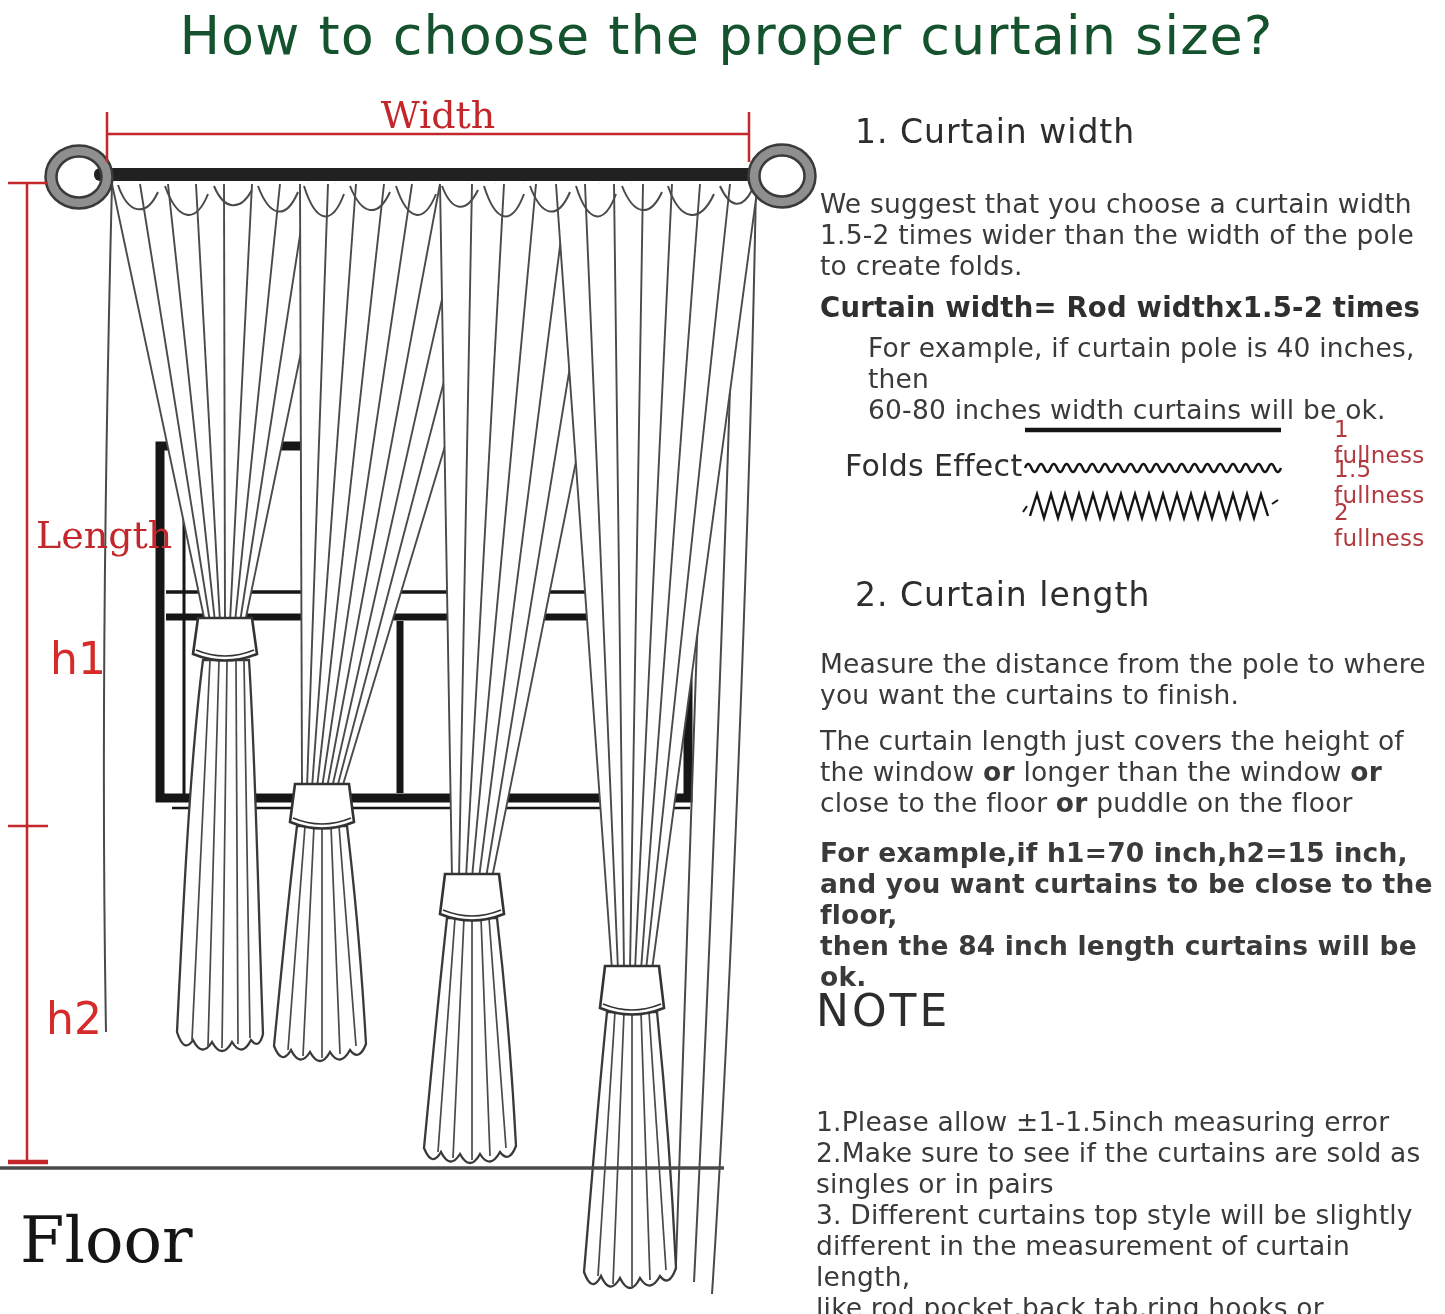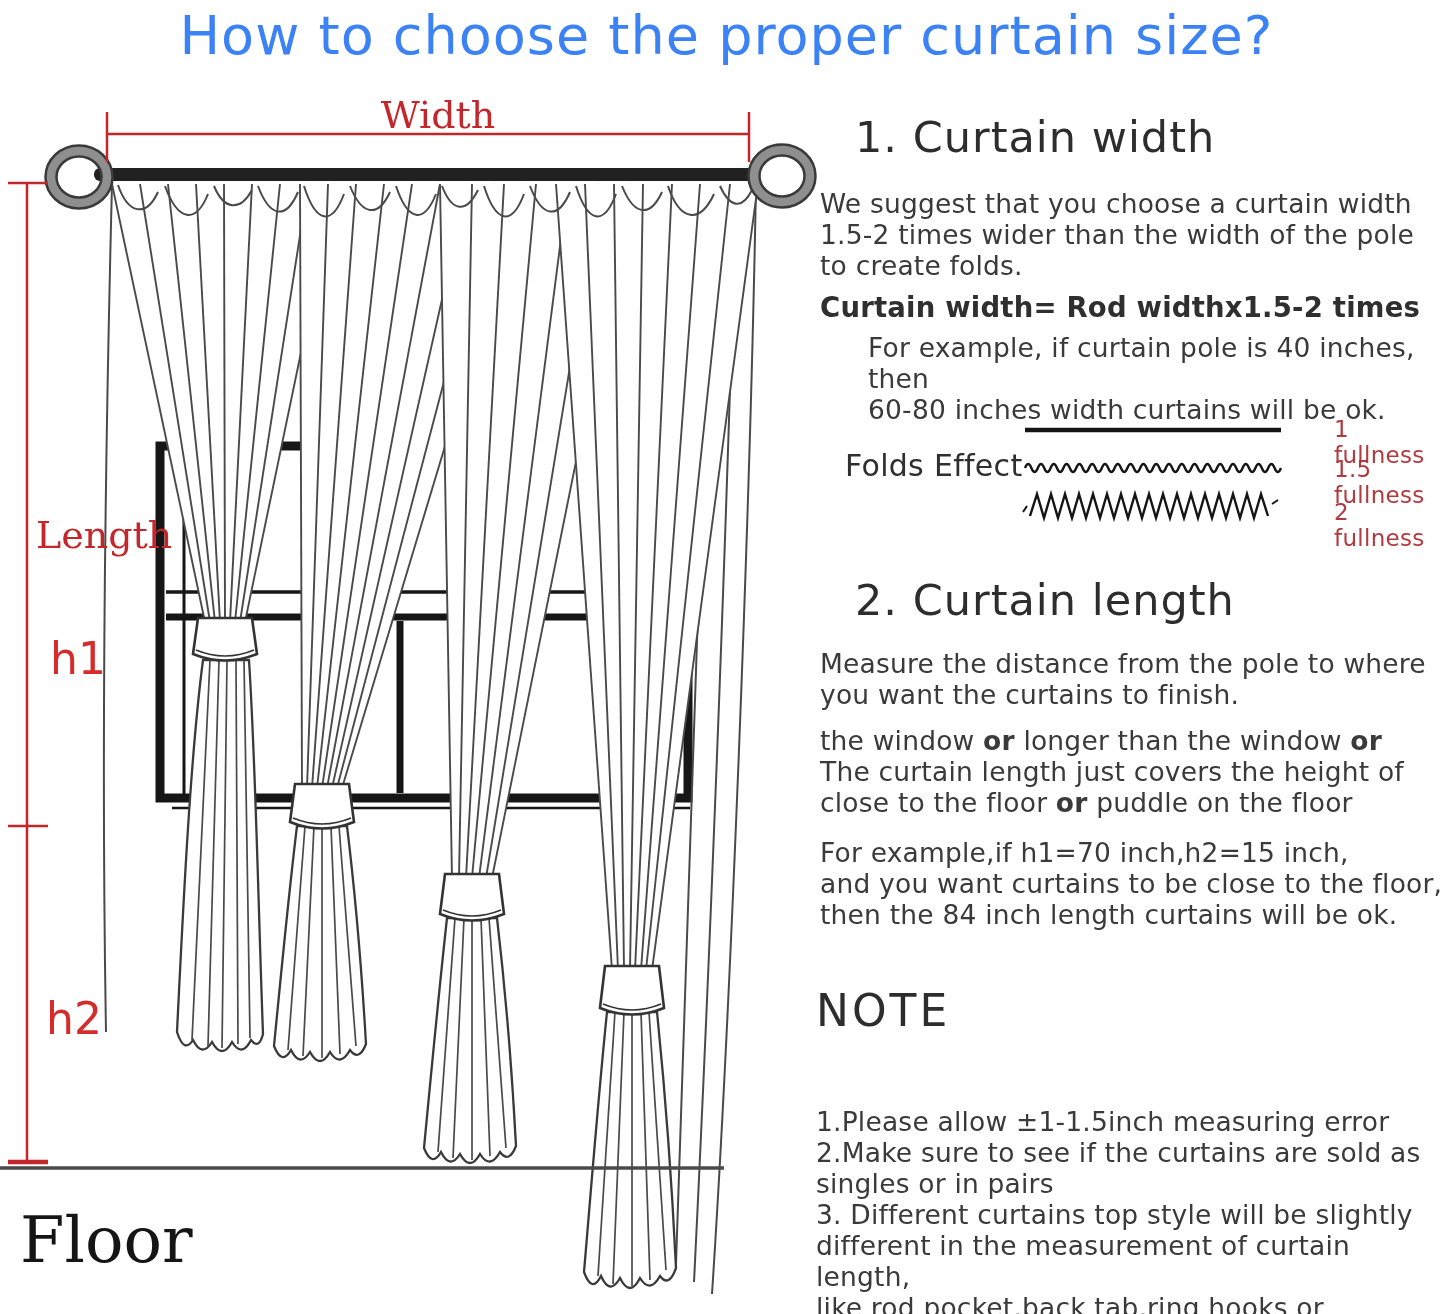--- a/index.html
+++ b/index.html
@@ -1,23 +1,23 @@
 <!DOCTYPE html>
 <html><head>
 <meta charset="utf-8">
 <style>
   html,body{margin:0;padding:0;background:#ffffff;}
   .page{position:relative;width:1445px;height:1314px;background:#fff;overflow:hidden;
         font-family:"DejaVu Sans",sans-serif;color:#383838;}
   .title{position:absolute;left:8px;right:0;top:4px;text-align:center;
-         font-size:54px;font-weight:400;color:#3b82f6;letter-spacing:1px;}
+         font-size:54px;font-weight:400;color:#14532d;letter-spacing:1px;}
   .diagram-svg{position:absolute;left:0;top:0;}
 
   .abs{position:absolute;}
-  .h-sec{font-size:43px;font-weight:400;color:#2d2d2d;letter-spacing:1px;}
+  .h-sec{font-size:33px;font-weight:400;color:#2d2d2d;letter-spacing:1px;}
   .para{font-size:26.5px;line-height:31px;color:#3a3a3a;letter-spacing:.2px;}
   .para .b, .formula{font-weight:700;}
   .formula{font-size:27.5px;color:#2f2f2f;letter-spacing:.2px;}
   .folds-wrap{position:absolute;left:820px;top:408px;width:625px;height:140px;}
   .folds-label{position:absolute;left:25px;top:40px;font-size:30px;color:#2f2f2f;letter-spacing:.3px;}
   .fold-line{position:absolute;left:202px;width:262px;height:40px;}
   .fl-1{top:6px;} .fl-2{top:44px;} .fl-3{top:80px;}
   .fold-tag{position:absolute;left:482px;font-size:23px;color:#b23a3e;letter-spacing:.3px;margin-left:32px;}
   .ft-1{top:8px;} .ft-2{top:48px;} .ft-3{top:91px;}
   .note-lines{font-size:26.5px;line-height:31px;color:#3a3a3a;letter-spacing:.2px;}
@@ -235,26 +235,26 @@
   </div>
 
   <div class="abs h-sec" style="left:855px;top:575px;">2. Curtain length</div>
 
   <div class="abs para" style="left:820px;top:648px;">
     <div>Measure the distance from the pole to where</div>
     <div>you want the curtains to finish.</div>
   </div>
 
   <div class="abs para" style="left:820px;top:725px;">
+    <div>The curtain length just covers the height of</div>
     <div><span>the window </span><span class="b">or</span><span> longer than the window </span><span class="b">or</span></div>
-    <div>The curtain length just covers the height of</div>
     <div><span>close to the floor </span><span class="b">or</span><span> puddle on the floor</span></div>
   </div>
 
-  <div class="abs para" style="left:820px;top:837px;">
+  <div class="abs para" style="left:820px;top:837px;font-weight:bold;">
     <div>For example,if h1=70 inch,h2=15 inch,</div>
     <div>and you want curtains to be close to the floor,</div>
     <div>then the 84 inch length curtains will be ok.</div>
   </div>
 
   <div class="abs h-sec" style="left:816px;top:985px;font-size:44px;letter-spacing:3px;">NOTE</div>
 
   <div class="abs note-lines" style="left:816px;top:1058px;margin-top:48px;">
     <div>1.Please allow ±1-1.5inch measuring error</div>
     <div>2.Make sure to see if the curtains are sold as</div>

